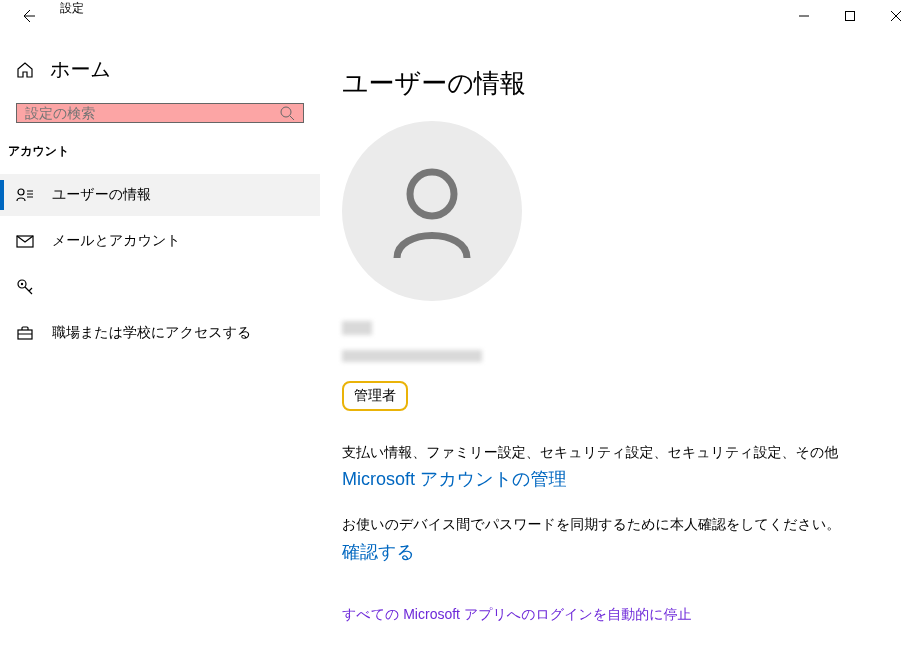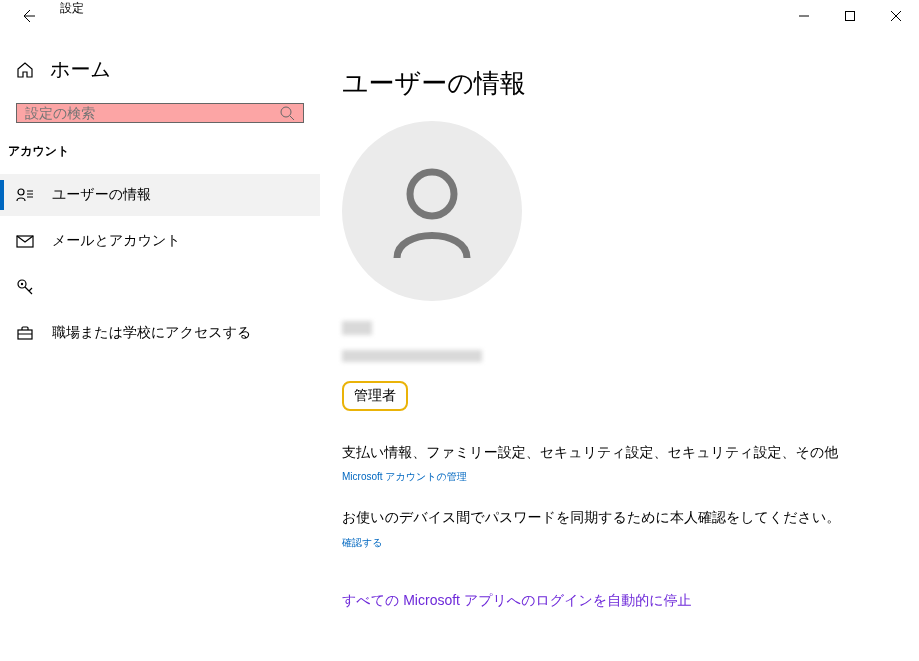--- a/index.html
+++ b/index.html
@@ -150,21 +150,21 @@
       margin-top: 4px;
       margin-bottom: 30px;
     }
     .info-text {
       font-size: 14px;
       line-height: 1.6;
       margin-bottom: 4px;
     }
     .link {
       color: #0067c0;
-      font-size: 10px;
+      font-size: 18px;
       cursor: pointer;
       margin-bottom: 22px;
       display: inline-block;
     }
     .link-standalone {
       color: #6d28d9;
       font-size: 14px;
       cursor: pointer;
       display: inline-block;
       margin-top: 20px;

